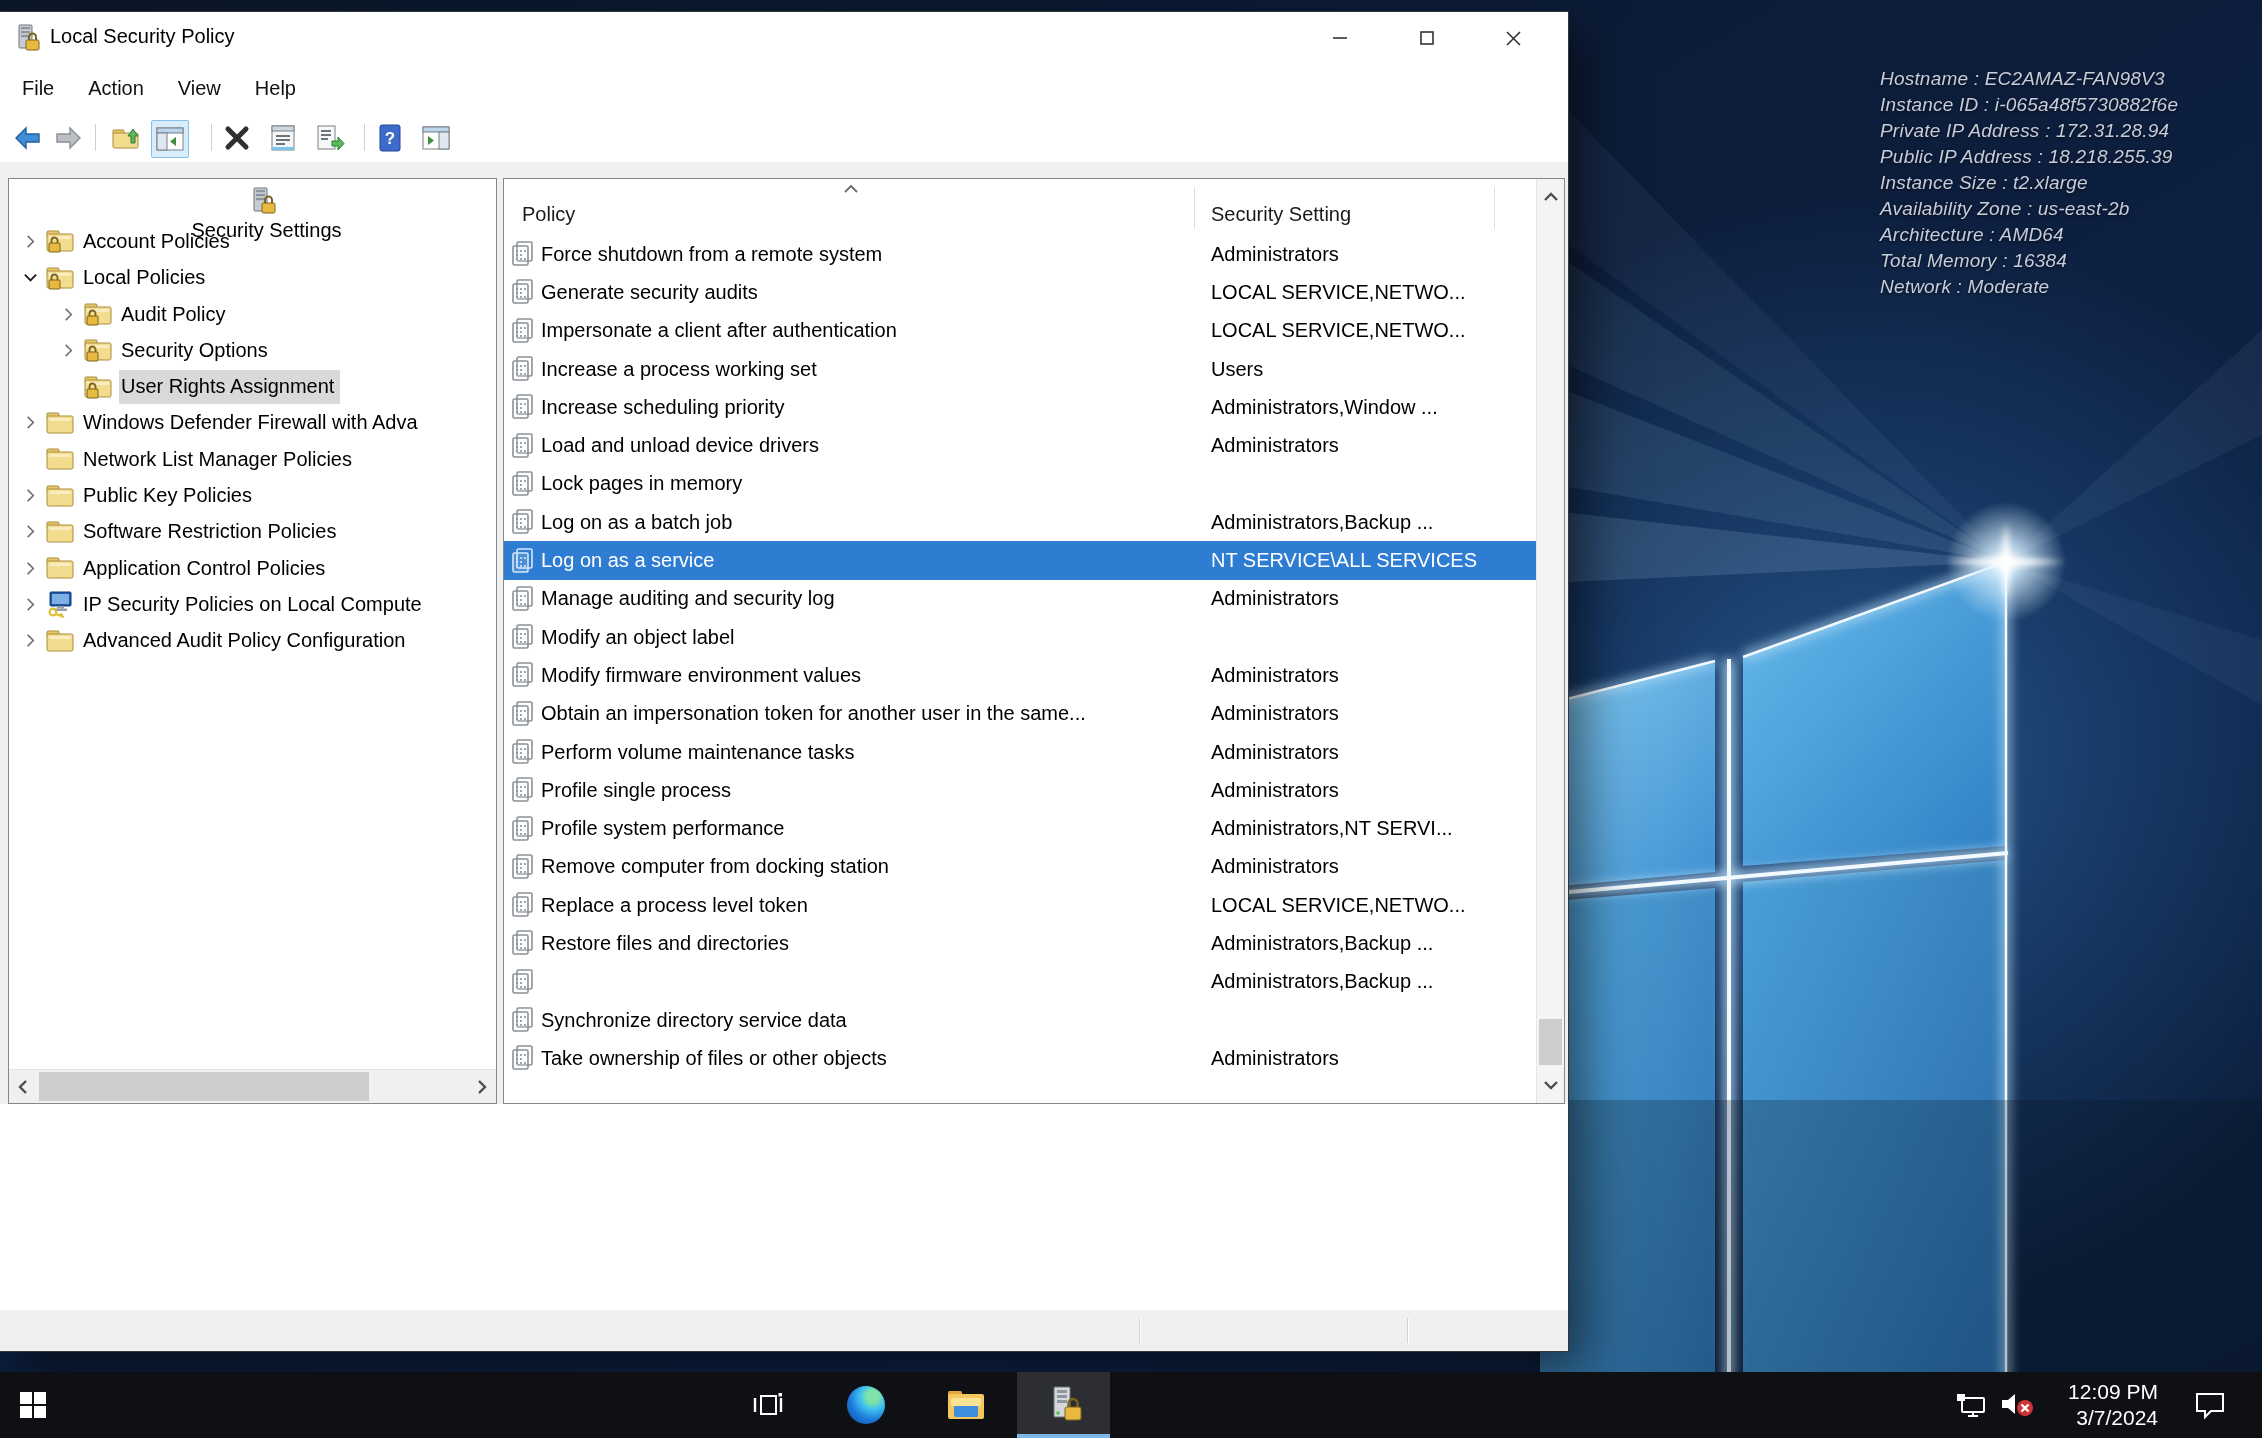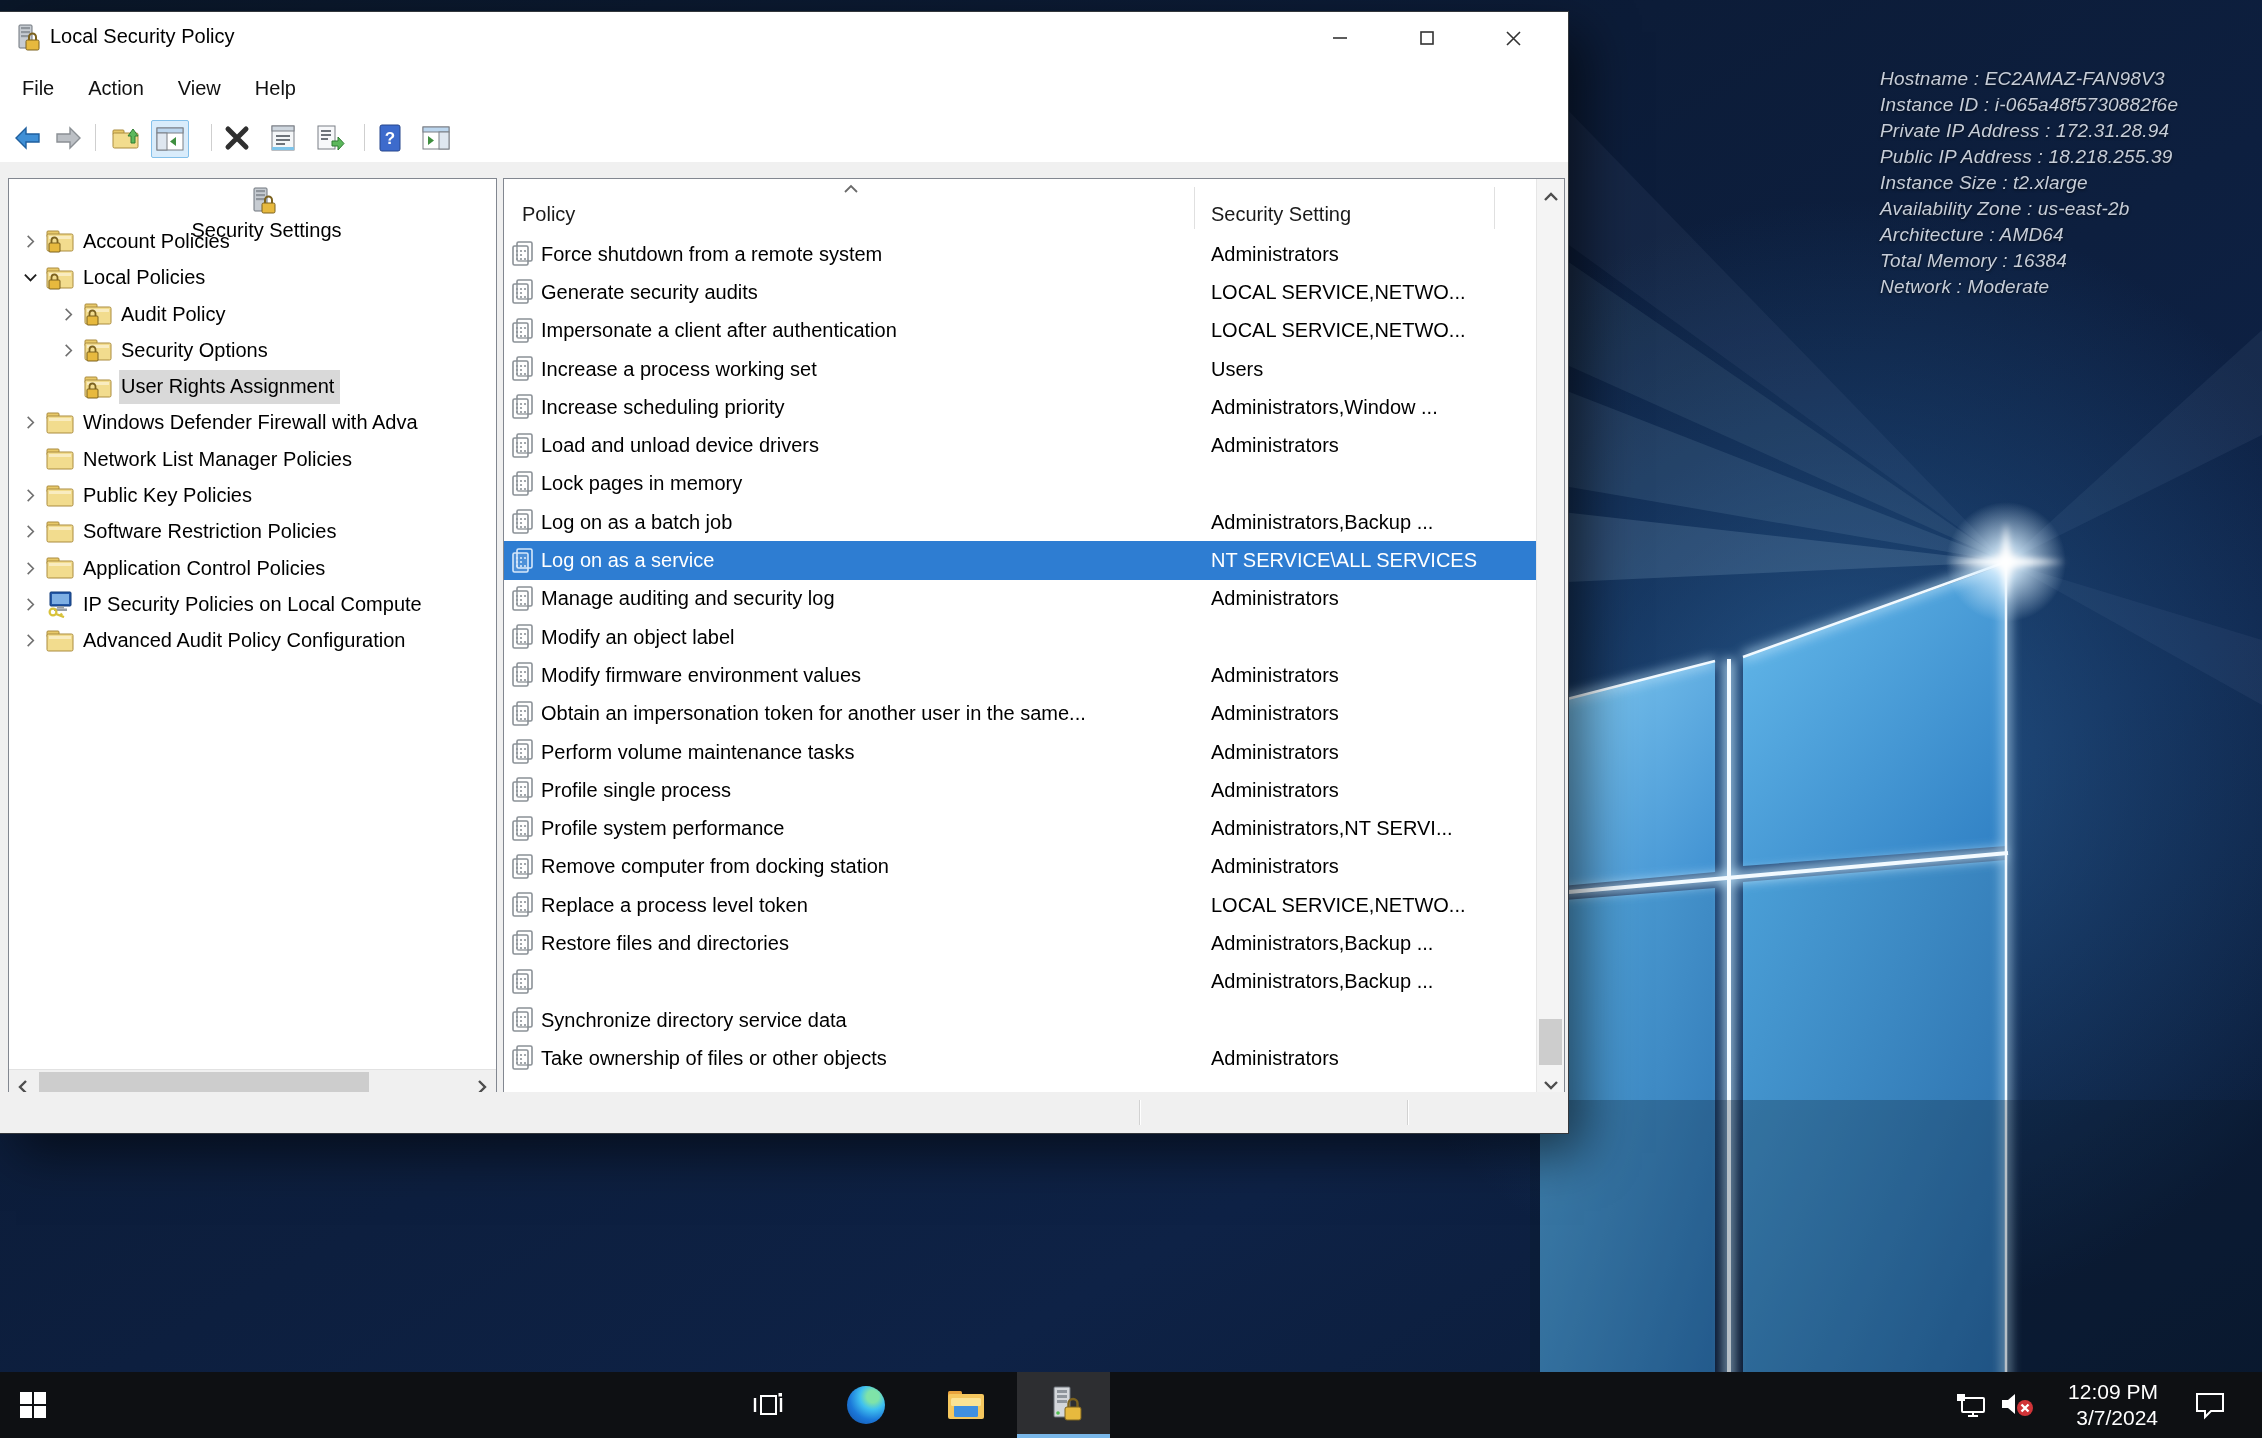--- a/index.html
+++ b/index.html
@@ -7,21 +7,21 @@
   .stage{position:relative;width:2262px;height:1438px;overflow:hidden;}
 
   
   .desktop{position:absolute;inset:0;z-index:0;
     background:linear-gradient(150deg,#0a1729 0%,#0c1c38 35%,#0e2246 70%,#0a1a33 100%);}
   .desktop svg.wall{position:absolute;left:0;top:0;}
   .ec2-info{position:absolute;left:1880px;top:66px;color:#c6cdd8;font-size:19px;line-height:26px;
     text-shadow:0 1px 3px rgba(0,0,0,.65);letter-spacing:.2px;font-style:italic;}
 
   
-  .app-window{position:absolute;left:0;top:12px;width:1568px;height:1121px;background:#fff;z-index:10;
+  .app-window{position:absolute;left:0;top:12px;width:1568px;height:1339px;background:#fff;z-index:10;
     box-shadow:0 0 0 1px #33373c,16px 20px 48px rgba(0,0,0,.55);}
   .titlebar{position:absolute;left:0;top:0;width:100%;height:52px;background:#fff;}
   .app-icon{position:absolute;left:14px;top:12px;width:28px;height:28px;}
   .title-text{position:absolute;left:50px;top:13px;font-size:20px;color:#000;}
   .win-btn{position:absolute;top:5px;width:62px;height:42px;display:flex;align-items:center;justify-content:center;}
   .btn-min{left:1309px}.btn-max{left:1396px}.btn-close{left:1482px}
 
   .menubar{position:absolute;left:0;top:52px;width:100%;height:49px;background:#fff;display:flex;align-items:center;}
   .menu-item{font-size:20px;color:#111;padding:0 17px;}
   .menu-item:first-child{padding-left:22px;}

